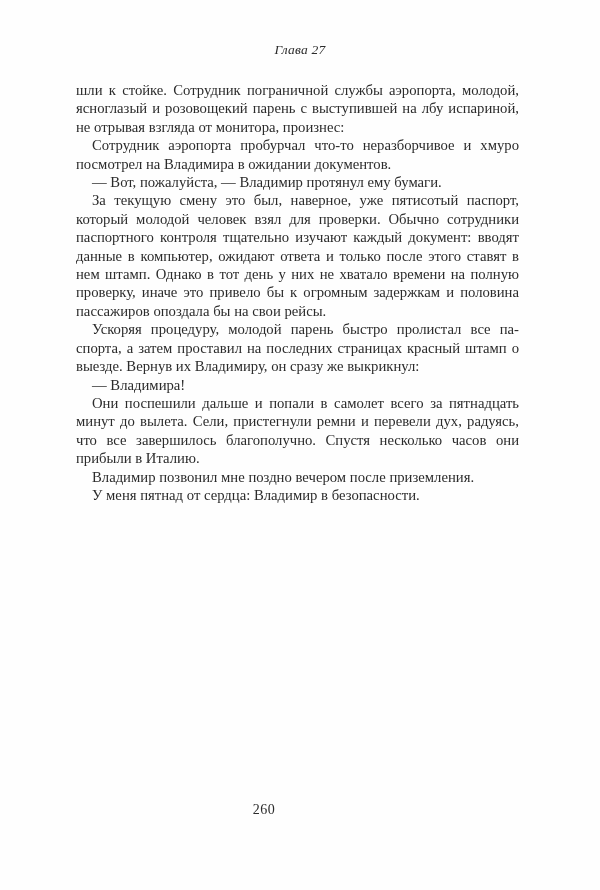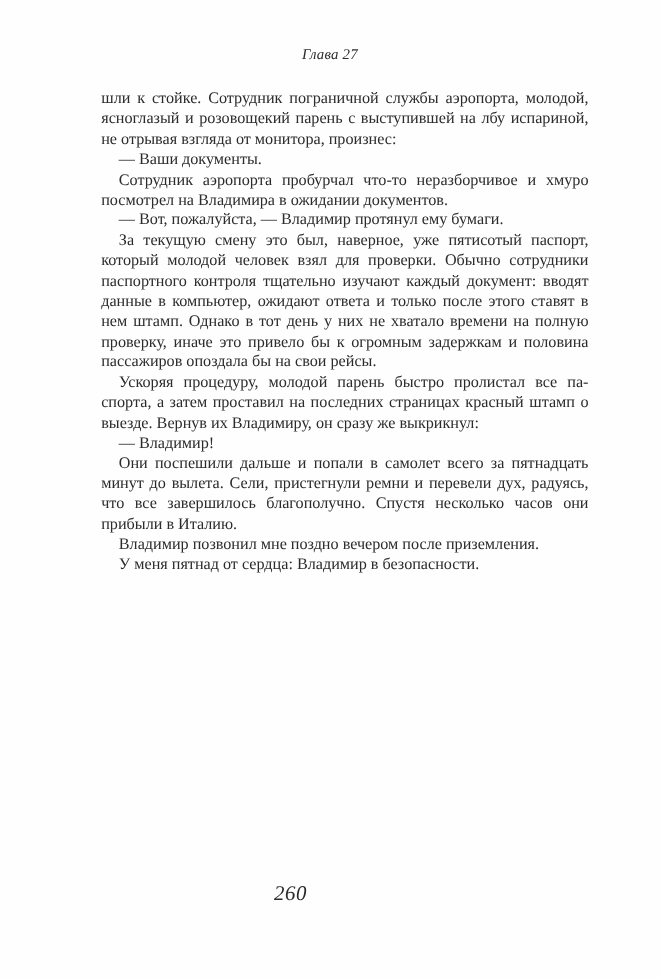--- a/index.html
+++ b/index.html
@@ -30,61 +30,59 @@
     width: 600px;
     text-align: center;
     font-style: italic;
     font-size: 13.5px;
     line-height: 15px;
     letter-spacing: 0.2px;
   }
   .body-text {
     position: absolute;
     top: 81px;
-    left: 92px;
+    left: 76px;
     width: 443px;
     font-size: 14.7px;
     line-height: 18.4px;
     text-align: justify;
     text-justify: inter-word;
   }
   .body-text p {
     margin: 0;
     padding: 0;
     text-indent: 16px;
   }
   .body-text p.continuation {
     text-indent: 0;
   }
   .page-number {
     position: absolute;
     top: 802px;
     left: 0;
     width: 528px;
     text-align: center;
-    font-size: 19px;
+    font-size: 14px;
     letter-spacing: 0.5px;
-    font-style: italic;
   }
 </style>
 </head>
 <body>
 
 <div class="page">
 
   <div class="running-header">Глава 27</div>
 
   <div class="body-text">
     <p class="continuation">шли к стойке. Сотрудник пограничной службы аэропорта, молодой, ясноглазый и розовощекий парень с выступившей на лбу испари­ной, не отрывая взгляда от монитора, произнес:</p>
-    <p>— Ваши документы.</p>
     <p>Сотрудник аэропорта пробурчал что-то неразборчивое и хмуро посмотрел на Владимира в ожидании документов.</p>
     <p>— Вот, пожалуйста, — Владимир протянул ему бумаги.</p>
     <p>За текущую смену это был, наверное, уже пятисотый паспорт, который молодой человек взял для проверки. Обычно сотрудники паспортного контроля тщательно изучают каждый документ: вво­дят данные в компьютер, ожидают ответа и только после этого ста­вят в нем штамп. Однако в тот день у них не хватало времени на полную проверку, иначе это привело бы к огромным задержкам и половина пассажиров опоздала бы на свои рейсы.</p>
     <p>Ускоряя процедуру, молодой парень быстро пролистал все па­спорта, а затем проставил на последних страницах красный штамп о выезде. Вернув их Владимиру, он сразу же выкрикнул:</p>
-    <p>— Владимир!</p>
+    <p>— Владимира!</p>
     <p>Они поспешили дальше и попали в самолет всего за пятнад­цать минут до вылета. Сели, пристегнули ремни и перевели дух, радуясь, что все завершилось благополучно. Спустя несколько ча­сов они прибыли в Италию.</p>
     <p>Владимир позвонил мне поздно вечером после приземления.</p>
     <p>У меня пятнад от сердца: Владимир в безопасности.</p>
   </div>
 
   <div class="page-number">260</div>
 
 </div>
 
 </body></html>

